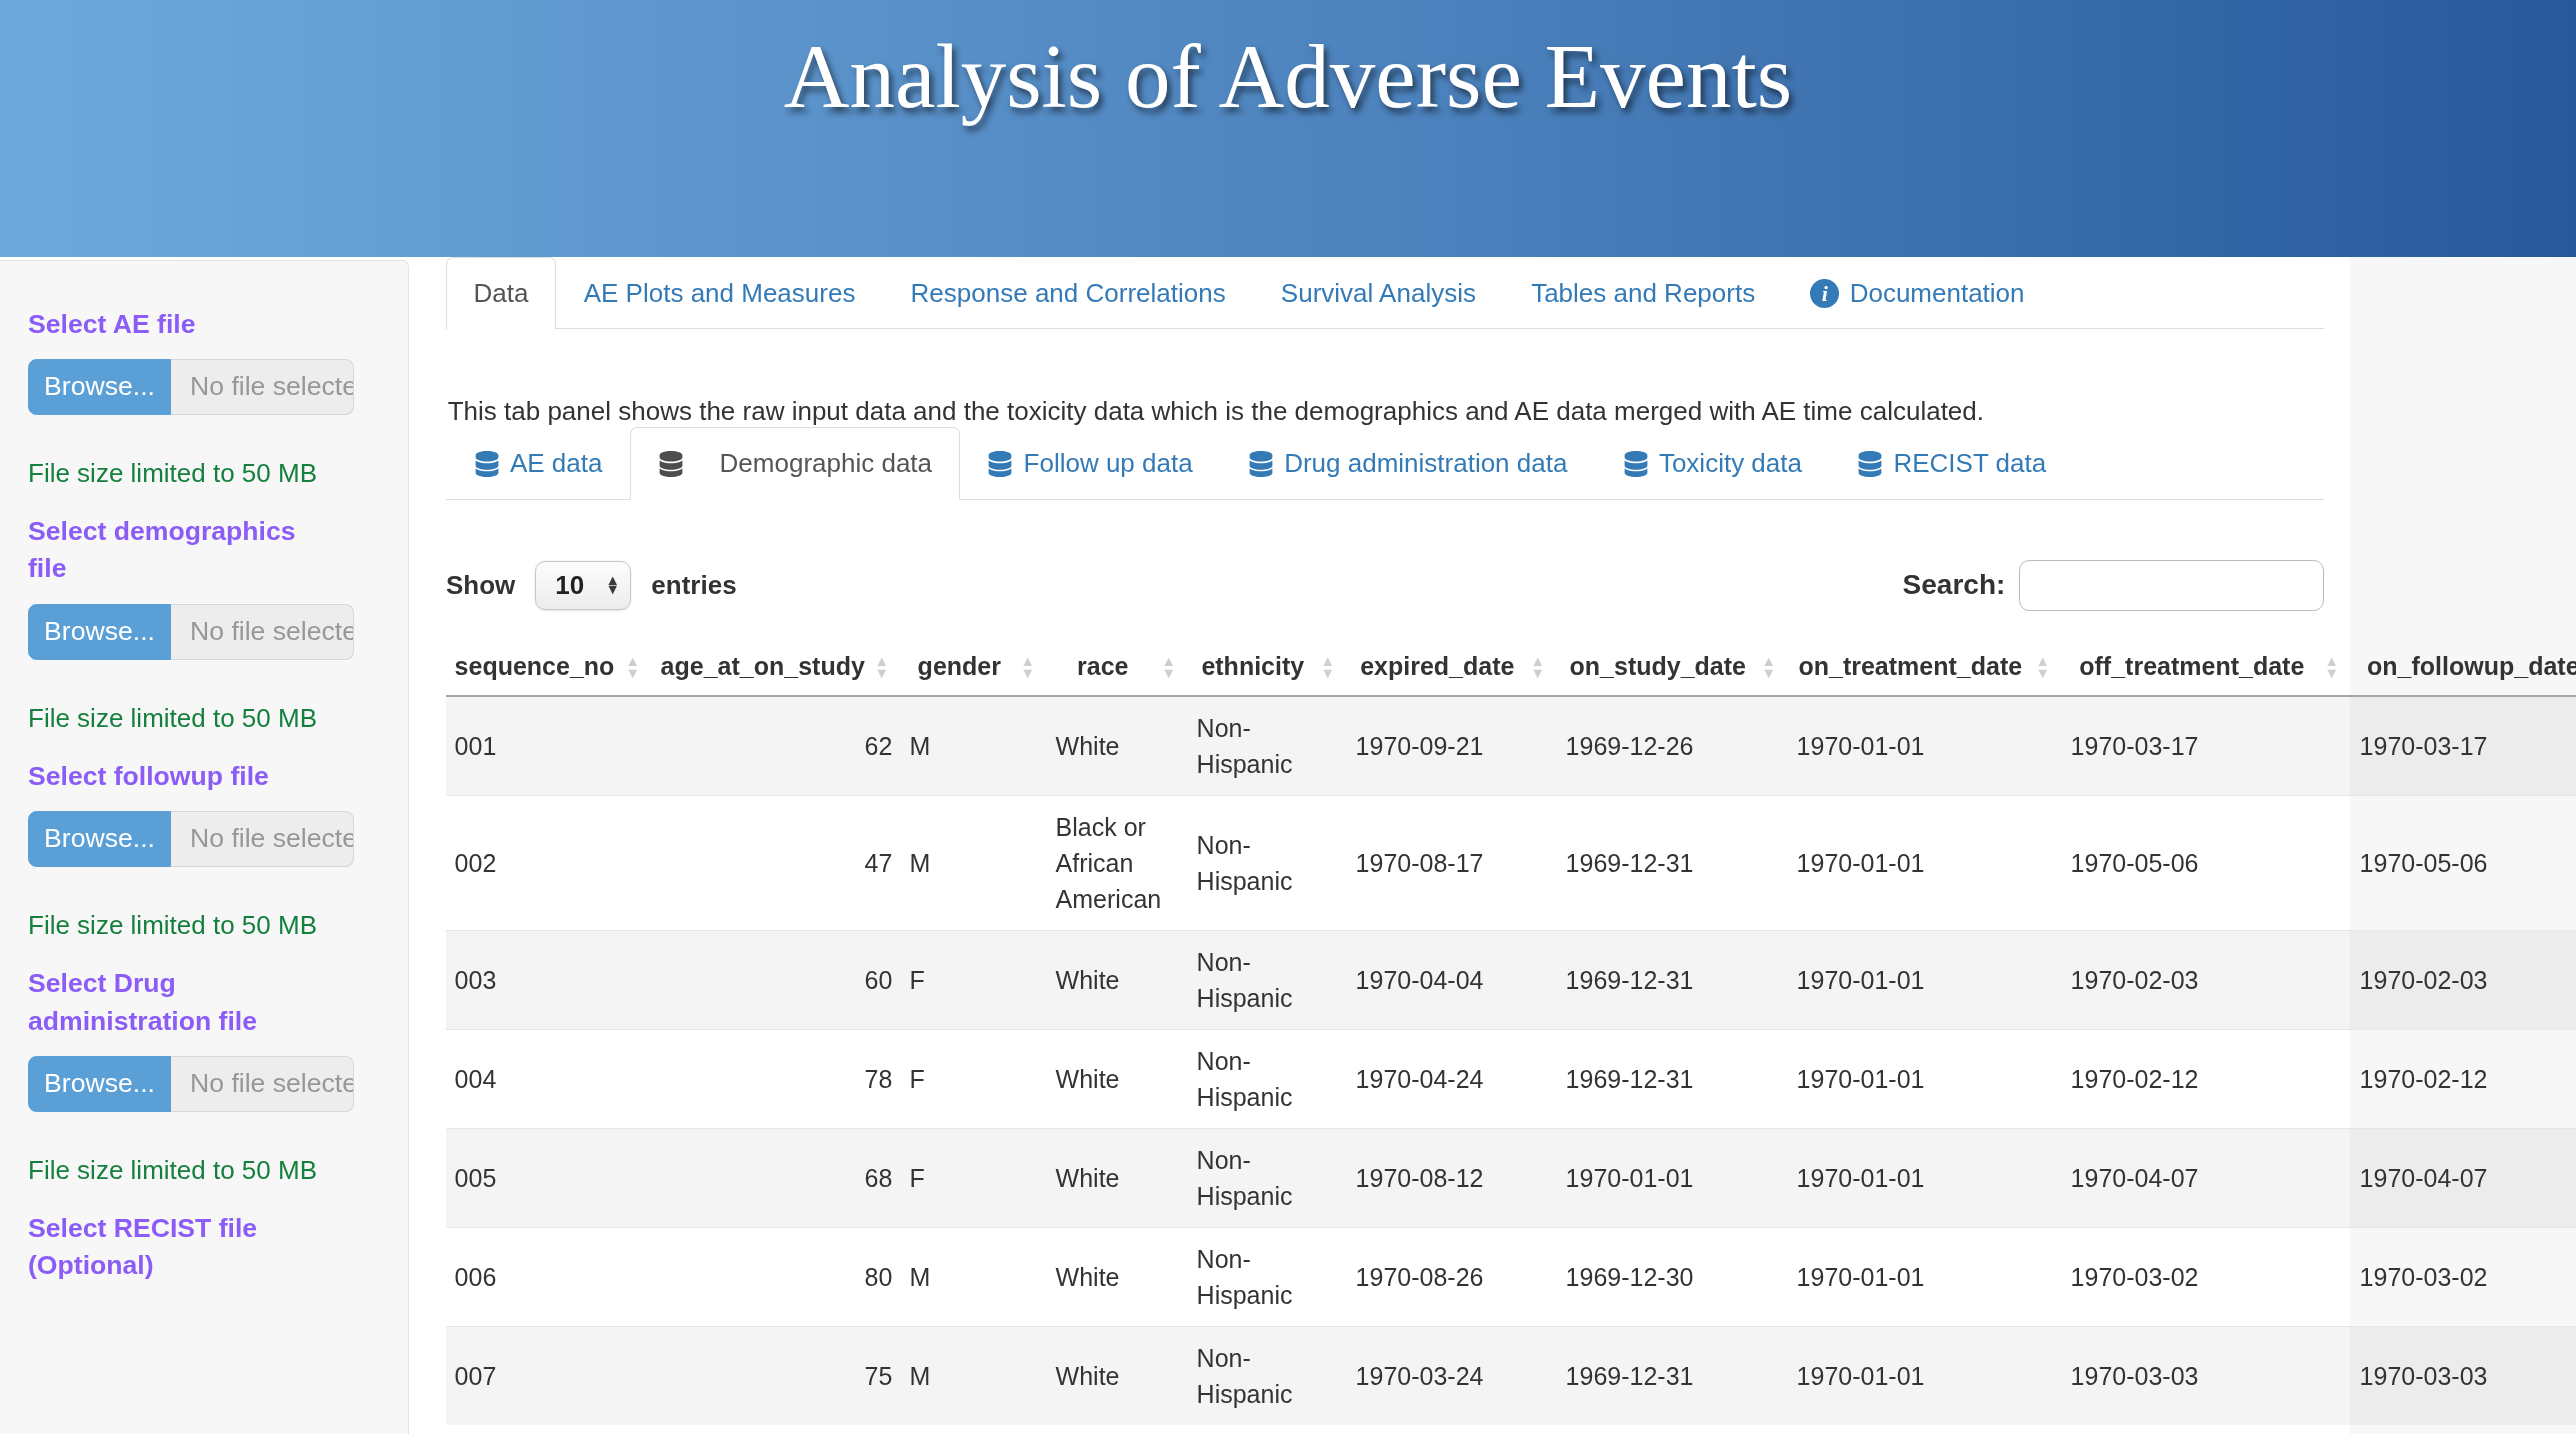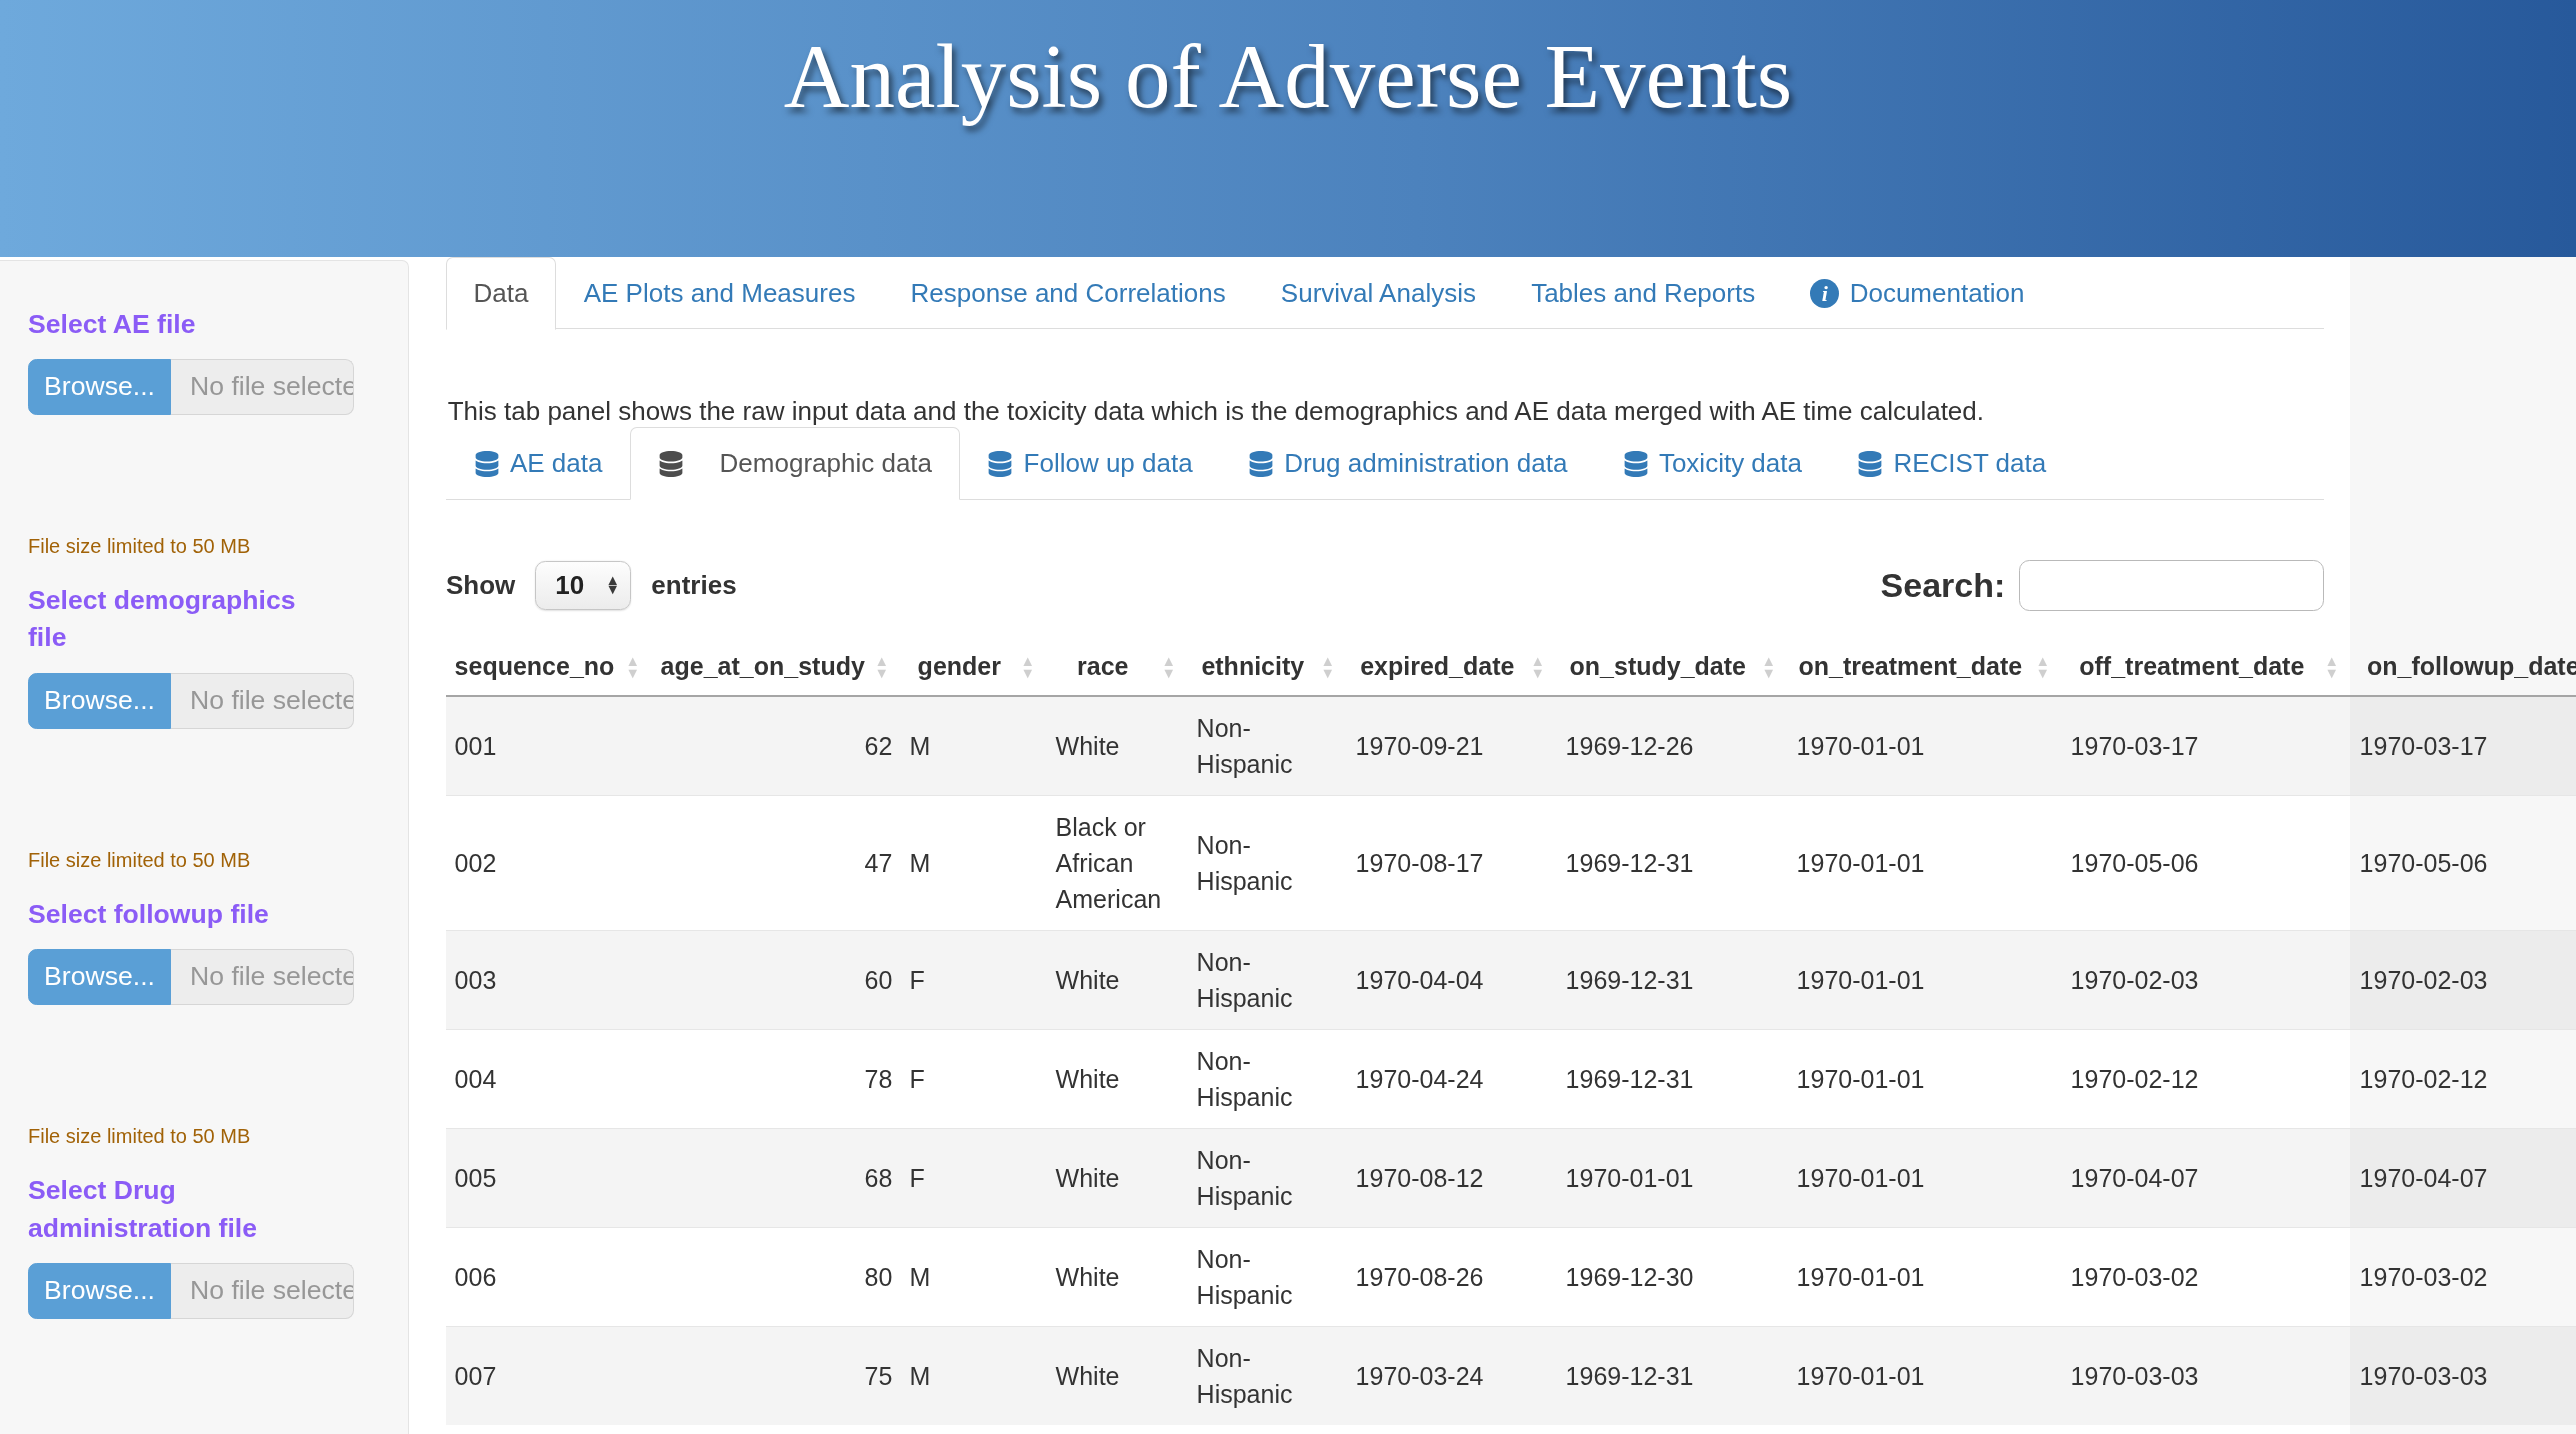--- a/index.html
+++ b/index.html
@@ -40,21 +40,21 @@
   .browse-btn {
     flex:0 0 143px; background:#5a9fd6; color:#fff; font-size:26.6px;
     display:flex; align-items:center; justify-content:center;
     border:1.7px solid #5a9fd6; border-radius:8.6px 0 0 8.6px; cursor:pointer;
   }
   .file-name {
     flex:1 1 auto; background:#ededed; border:1.7px solid #d6d6d6; border-left:none;
     border-radius:0 8.6px 8.6px 0; color:#979797; font-size:26.6px;
     line-height:52px; padding-left:19px; white-space:nowrap; overflow:hidden;
   }
-  .file-note { font-size:20px; color:#a16207; margin:120px 0 24px 0; }
+  .file-note { font-size:26px; color:#15803d; margin:43px 0 24px 0; }
 
   
   .main { margin-left:37px; width:1878px; }
 
   ul.nav-tabs {
     list-style:none; margin:0; padding:0; display:flex;
     border-bottom:1.7px solid #ddd; font-size:26px;
   }
   ul.nav-tabs li { margin-bottom:-1.7px; }
   ul.nav-tabs a {
@@ -84,21 +84,21 @@
   .controls { margin-top:60px; display:flex; justify-content:space-between; align-items:center; }
   .length-ctl { display:flex; align-items:center; gap:20px; font-size:26px; font-weight:bold; color:#333; }
   .page-select {
     width:96px; height:49px; border:1.7px solid #c6c6c6; border-radius:10.3px;
     background:linear-gradient(#fdfdfd,#ececec); box-shadow:0 0.9px 1.7px rgba(0,0,0,0.12);
     display:flex; align-items:center; padding:0 10.3px 0 19px; cursor:pointer;
     font-weight:bold; font-size:26px; color:#222;
   }
   .stepper { margin-left:auto; display:flex; flex-direction:column; line-height:0.62; font-size:14.6px; color:#3a3a3a; }
   .search-ctl { display:flex; align-items:center; gap:13.7px; }
-  .search-label { font-size:34px; font-weight:bold; color:#333; }
+  .search-label { font-size:28px; font-weight:bold; color:#333; }
   .search-input {
     width:305px; height:51px; border:1.7px solid #b9b9b9; border-radius:10.3px;
     font-size:26px; padding:0 15.4px; outline:none; background:#fff; color:#333;
   }
 
   
   table.data-table {
     margin-top:31px; border-collapse:collapse; table-layout:fixed;
     width:2178px; font-size:25px; color:#333;
   }

